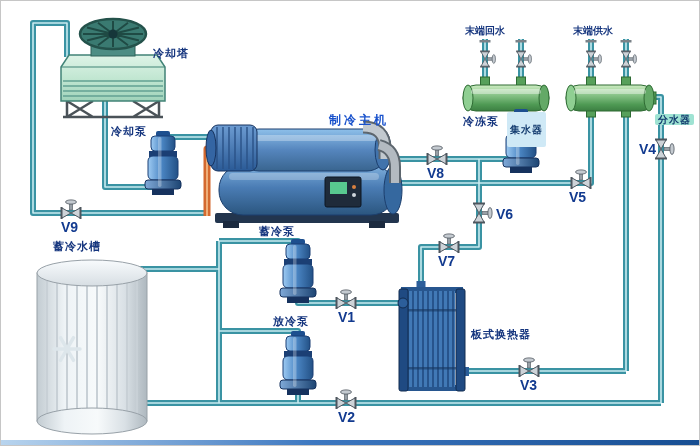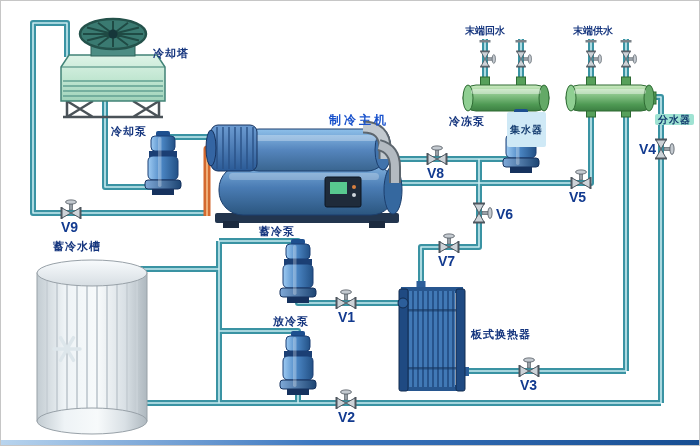--- a/index.html
+++ b/index.html
@@ -235,21 +235,21 @@
         <use href="#valve" transform="translate(590,58) rotate(90) scale(0.8)"></use>
       </g>
     <g>
         <use href="#valve" transform="translate(625,58) rotate(90) scale(0.8)"></use>
       </g>
   </svg>
 
   <span class="lbl" style="left:152px;top:46px">冷却塔</span>
   <span class="lbl" style="left:110px;top:124px">冷却泵</span>
   <span class="lbl big" style="left:320px;top:113px">制冷主机</span>
-  <span class="lbl" style="left:448px;top:114px">冷冻泵</span>
+  <span class="lbl" style="left:462px;top:114px">冷冻泵</span>
   <span class="lbl small" style="left:464px;top:24px">末端回水</span>
   <span class="lbl small" style="left:572px;top:24px">末端供水</span>
   <span class="lbl tag-blue" style="left:506px;top:111px">集水器</span>
   <span class="lbl tag-green" style="left:606px;top:113px">分水器</span>
   <span class="lbl" style="left:52px;top:239px">蓄冷水槽</span>
   <span class="lbl" style="left:258px;top:224px">蓄冷泵</span>
   <span class="lbl" style="left:272px;top:314px">放冷泵</span>
   <span class="lbl" style="left:470px;top:327px">板式换热器</span>
 
   <span class="vlbl" style="left:337px;top:308px">V1</span>

